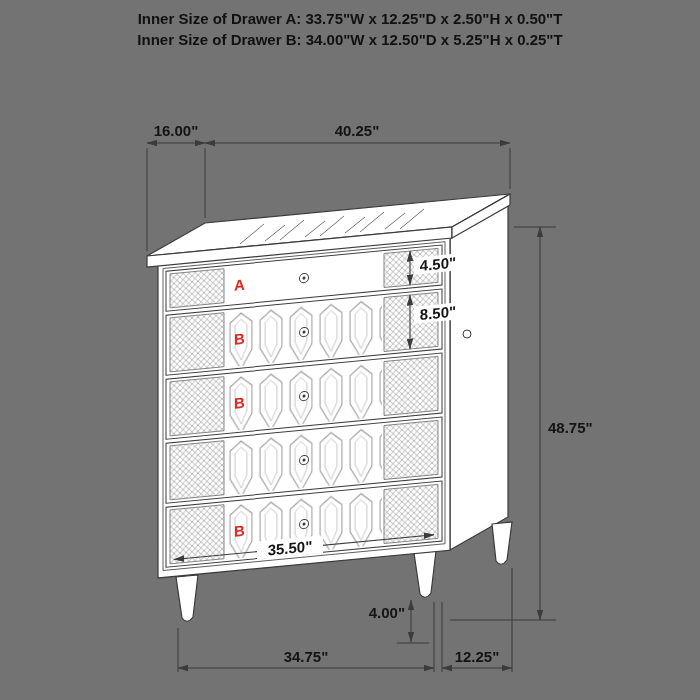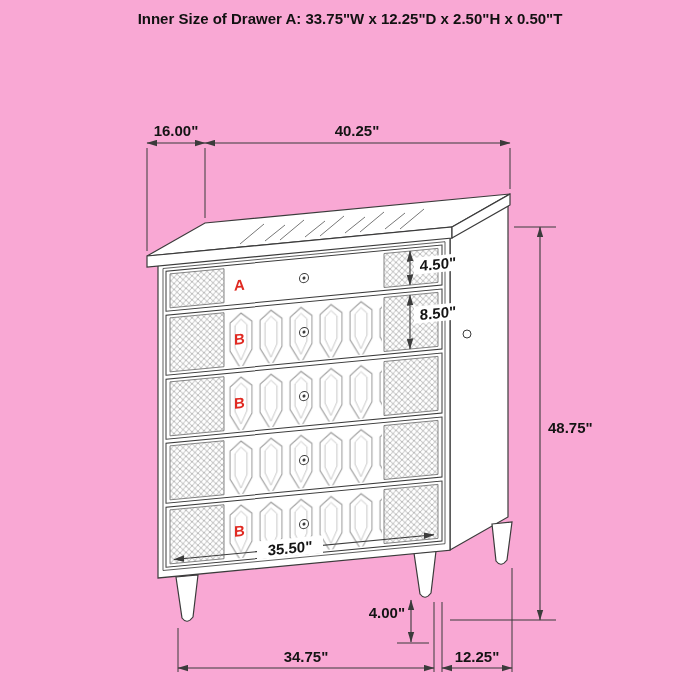--- a/index.html
+++ b/index.html
@@ -1,17 +1,17 @@
 <!DOCTYPE html>
 <html><head>
 <meta charset="utf-8">
 <style>
   html,body { margin:0; padding:0; background:#ffffff; }
   .page {
-    position:relative; width:700px; height:700px; background:#f9a8d4;
+    position:relative; width:700px; height:700px; background:#737373;
     font-family:"Liberation Sans", sans-serif; overflow:hidden;
   }
   .title {
     position:absolute; top:8px; left:0; width:700px;
     text-align:center; font-weight:700; font-size:15px; line-height:21px;
     color:#111111;
   }
   svg.diagram { position:absolute; left:0; top:0; }
   .dim-label {
     font-family:"Liberation Sans", sans-serif;
@@ -26,20 +26,21 @@
   .part    { stroke:#3b3b3b; stroke-width:1.2; fill:#ffffff; }
   .thin    { stroke:#3b3b3b; stroke-width:1; fill:#ffffff; }
 </style>
 </head>
 <body>
 
 <div class="page">
 
   <div class="title">
     <div>Inner Size of Drawer A: 33.75"W x 12.25"D x 2.50"H x 0.50"T</div>
+    <div>Inner Size of Drawer B: 34.00"W x 12.50"D x 5.25"H x 0.25"T</div>
   </div>
 
   <svg class="diagram" width="700" height="700" viewBox="0 0 700 700">
     <defs>
       <marker id="ah" viewBox="0 0 10 6" refX="9.5" refY="3" markerWidth="11" markerHeight="7" orient="auto-start-reverse" markerUnits="userSpaceOnUse">
         <path d="M0,0 L10,3 L0,6 Z" fill="#3b3b3b"></path>
       </marker>
       <pattern id="xhatch" patternUnits="userSpaceOnUse" width="6" height="6">
         <path d="M0,0 L6,6 M6,0 L0,6" stroke="#9f9f9f" stroke-width="0.7" fill="none"></path>
       </pattern>

